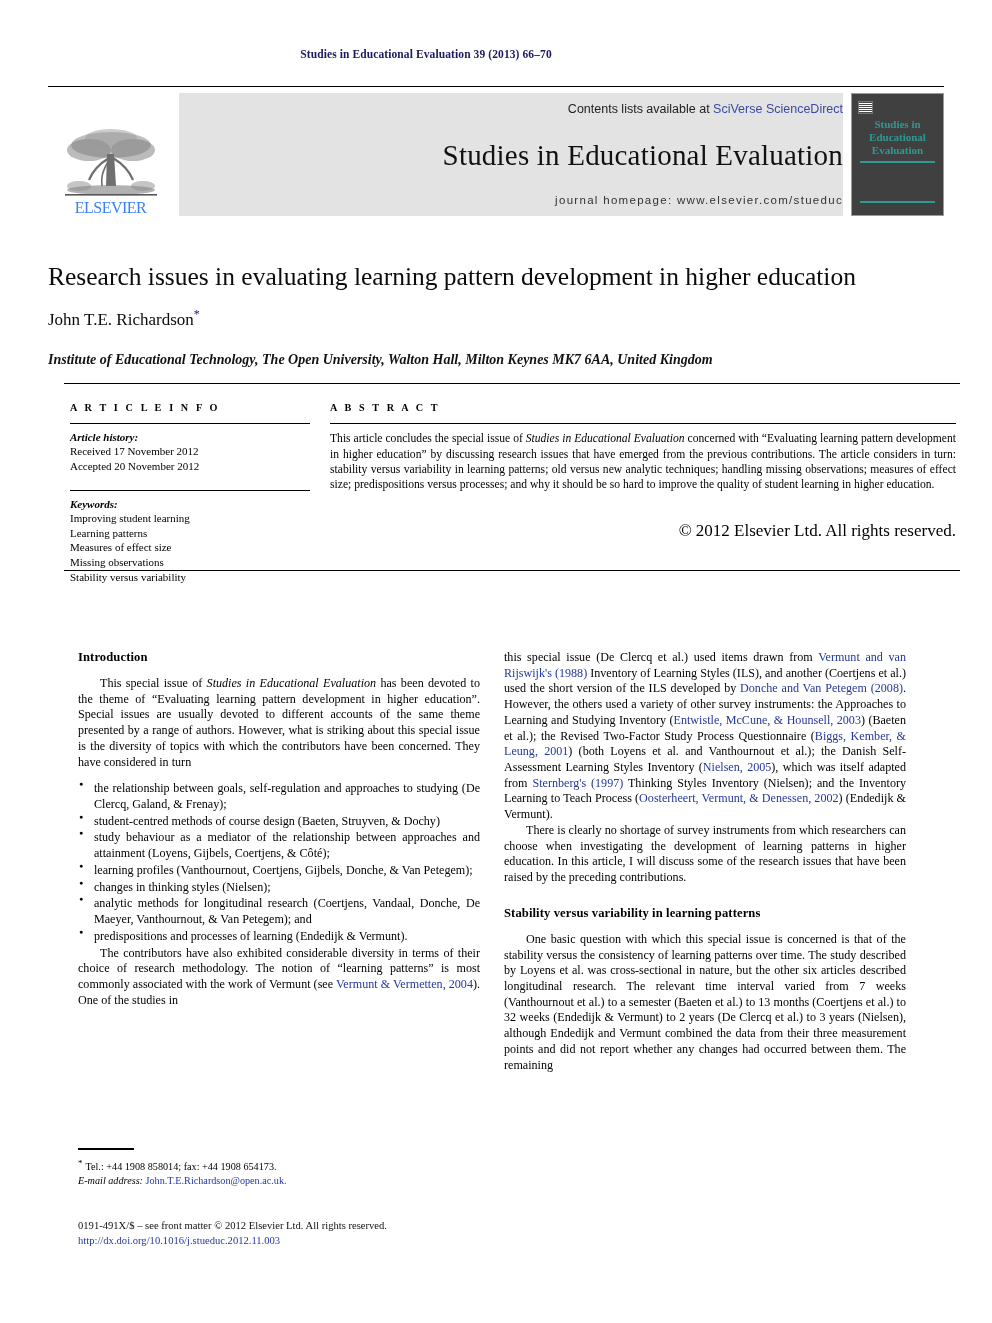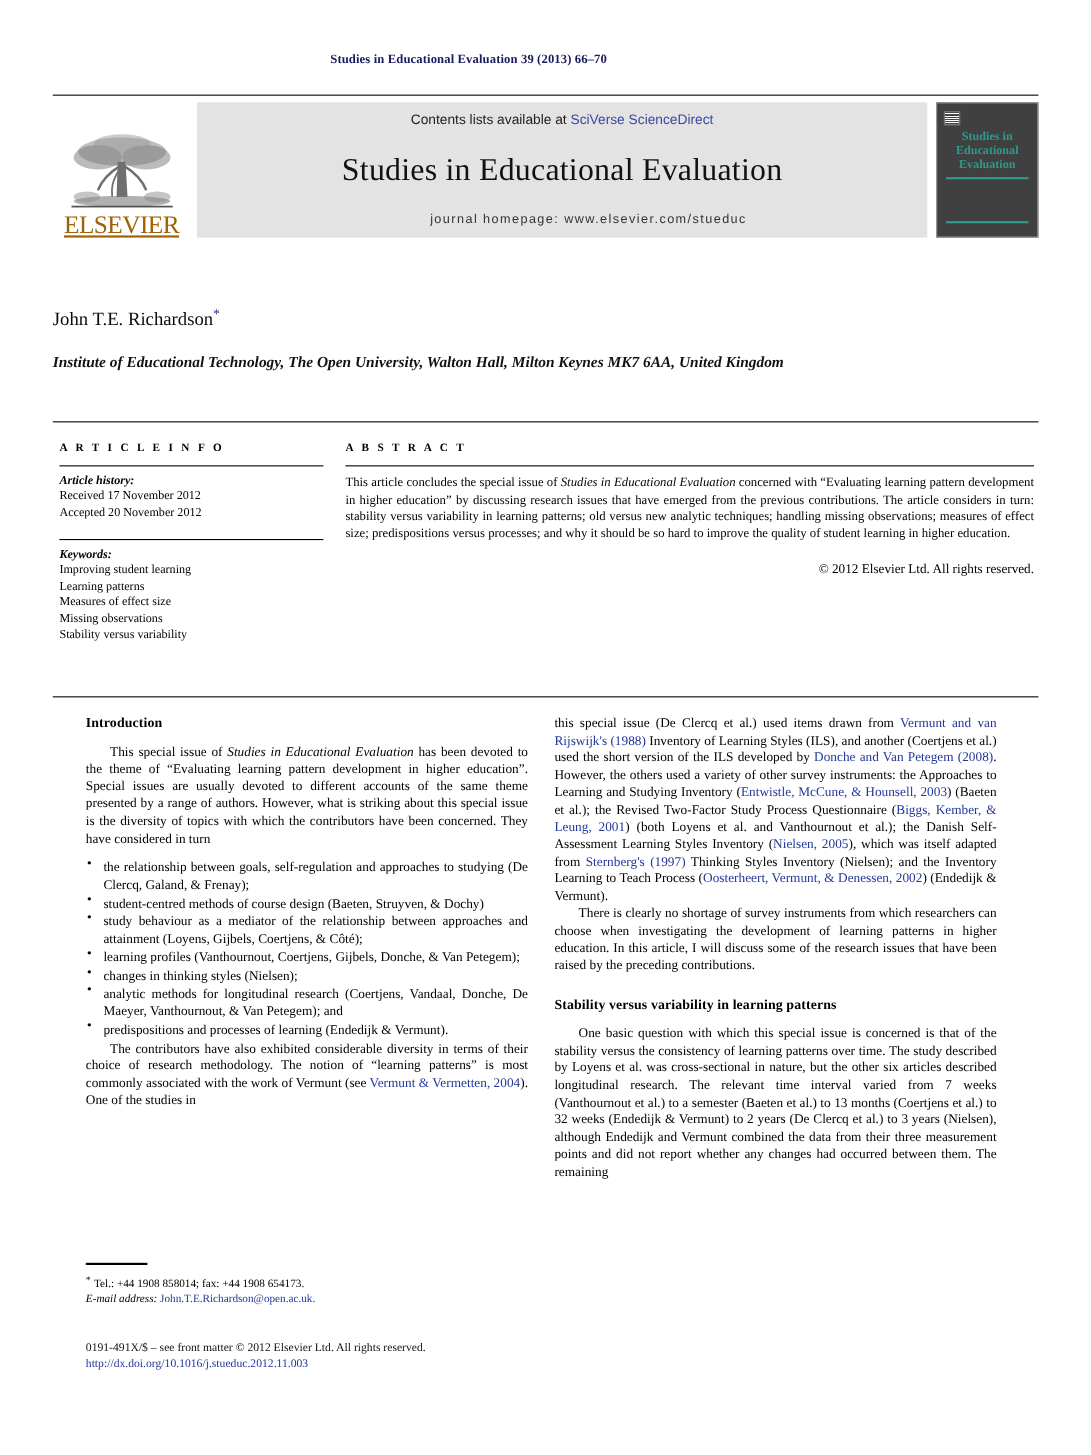--- a/index.html
+++ b/index.html
@@ -57,36 +57,35 @@
     display: flex;
     flex-direction: column;
     justify-content: flex-end;
     align-items: center;
     padding-bottom: 4px;
     box-sizing: border-box;
   }
   .tree-svg { display:block; }
   .elsevier-word {
     font-family: "Liberation Serif", serif;
-    font-size: 23px;
+    font-size: 16px;
     letter-spacing: -0.5px;
-    color: #a16207;
+    color: #3b82f6;
     line-height: 1;
     margin-top: -2px;
     font-weight: 400;
-    text-decoration: underline;
   }
   .journal-band {
     flex: 1 1 auto;
     background: #e3e3e3;
     margin: 4px 0 4px 6px;
     display: flex;
     flex-direction: column;
     justify-content: space-between;
-    align-items: center;
+    align-items: flex-end;
     padding: 9px 0 10px 0;
     box-sizing: border-box;
   }
   .contents-line {
     font-family: "Liberation Sans", sans-serif;
     font-size: 12.5px;
     color: #222;
   }
   .contents-line .sd-link {
     color: #3b4aa0;
@@ -172,23 +171,23 @@
     font-style: italic;
     font-weight: bold;
     margin-top: 22px;
     color: #111;
   }
 
   
   .info-panel {
     position: absolute;
     top: 383px;
-    left: 48px;
+    left: 64px;
     width: 896px;
-    height: 251px;
+    height: 188px;
     border-top: 1.4px solid #000;
     border-bottom: 1.4px solid #000;
     box-sizing: border-box;
     display: flex;
     justify-content: space-between;
   }
   .col-info {
     flex: 0 0 260px;
     width: 260px;
     padding: 18px 14px 0 6px;
@@ -221,23 +220,23 @@
     line-height: 1.34;
   }
   .kw-block { margin-top: 16px; }
   .abstract-text {
     font-size: 11.6px;
     line-height: 1.33;
     text-align: justify;
   }
   .abstract-text .it { font-style: italic; }
   .copyright {
-    font-size: 12px;
+    font-size: 17px;
     text-align: right;
-    margin-top: 17px;
+    margin-top: 28px;
   }
 
   
   .body-cols {
     position: absolute;
     top: 650px;
     left: 78px;
     width: 840px;
     display: flex;
     gap: 24px;
@@ -370,20 +369,21 @@
         </div>
         <div class="cover-rule-top"></div>
         <div class="cover-spacer"></div>
         <div class="cover-rule-bottom"></div>
       </div>
 
     </div>
   </div>
 
   <div class="title-block">
+    <h1 class="article-title">Research issues in evaluating learning pattern development in higher education</h1>
     <div class="author">
       <span>John T.E. Richardson</span><span class="fn-star">*</span>
     </div>
     <div class="affiliation">Institute of Educational Technology, The Open University, Walton Hall, Milton Keynes MK7 6AA, United Kingdom</div>
   </div>
 
   <div class="info-panel">
 
     <div class="col-info">
       <div class="sec-label">A R T I C L E   I N F O</div>

